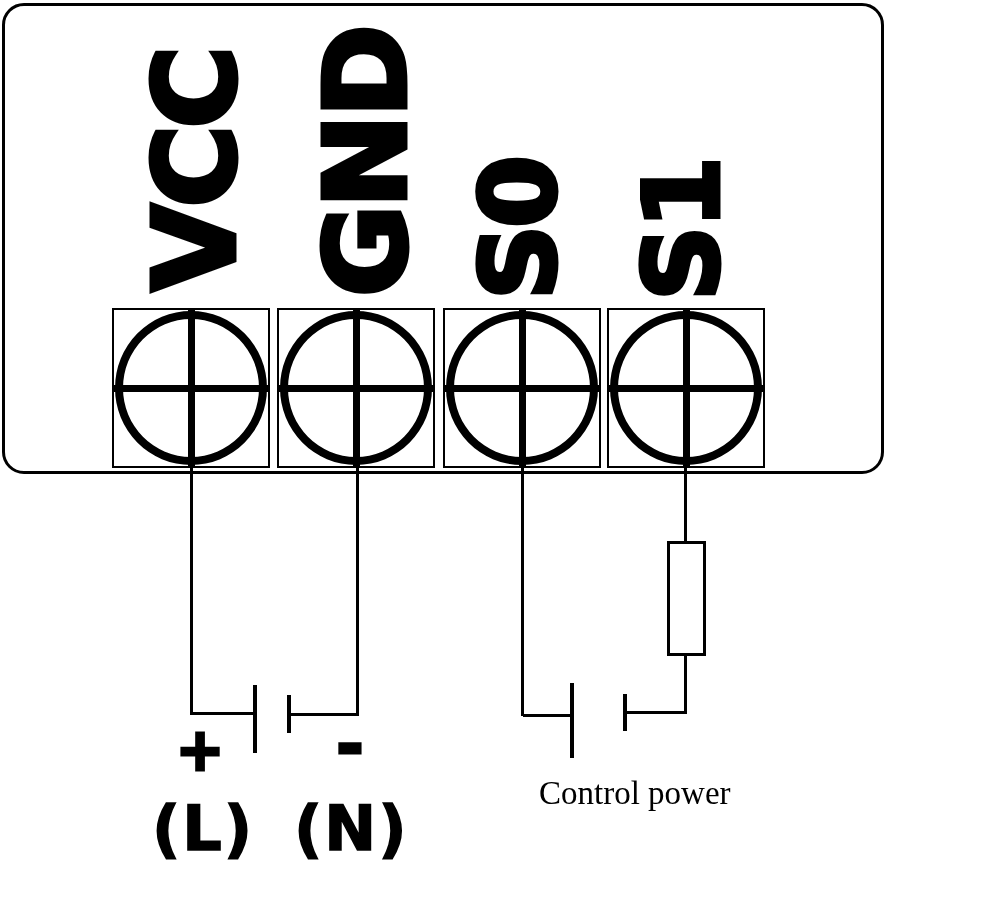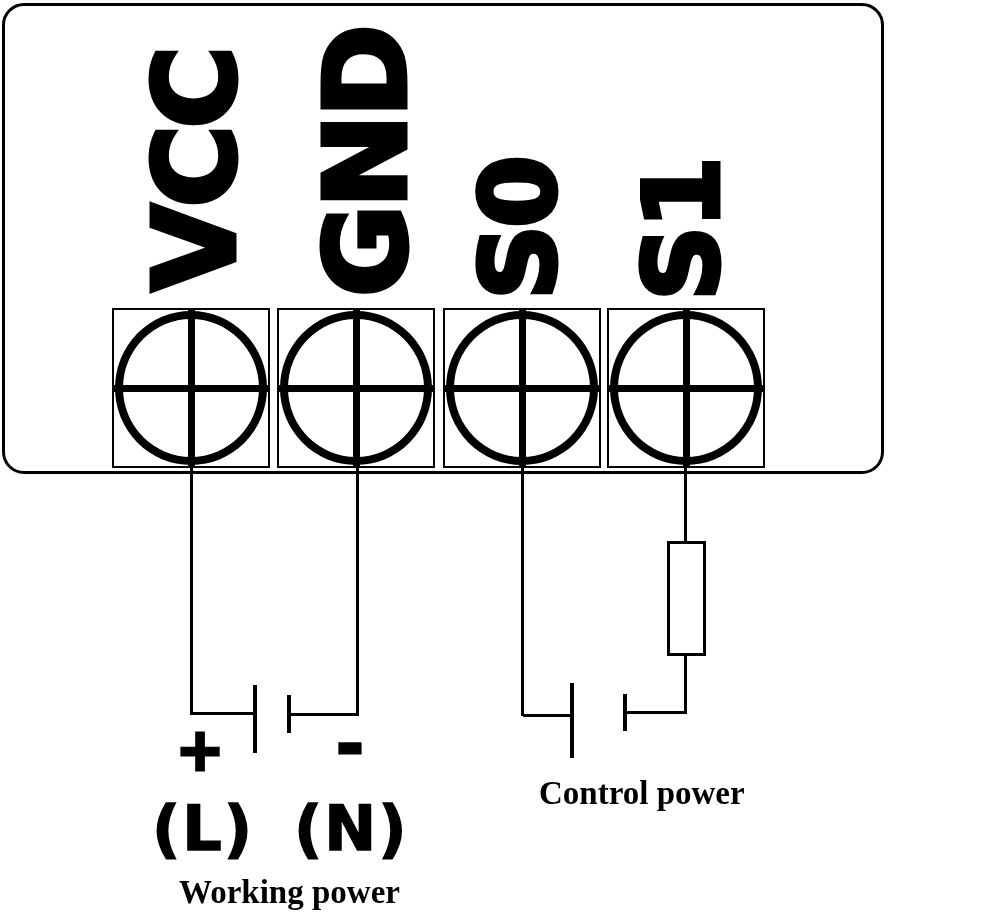--- a/index.html
+++ b/index.html
@@ -63,21 +63,21 @@
   }
   .plus-sign > span  { font-size:58px; }
   .minus-sign > span { font-size:66px; }
   .ln-label {
     position:absolute; font-size:62px; font-weight:bold; line-height:1;
     letter-spacing:2px; -webkit-text-stroke:1.5px var(--ink);
     white-space:nowrap;
   }
   .caption {
     position:absolute; font-family:"Liberation Serif","DejaVu Serif",serif;
-    font-size:33px; line-height:1; white-space:nowrap;font-weight:bold;
+    font-size:33px; line-height:1; white-space:nowrap;
   }
   .load-label {
     position:absolute; left:744px; top:566px;
     font-size:40px; letter-spacing:6px; line-height:1;
     -webkit-text-stroke:1px var(--ink); white-space:nowrap;
   }
 </style>
 </head>
 <body>
 
@@ -145,16 +145,15 @@
 
   <div class="sign plus-sign" style="left:200px; top:750px;">
     <span>+</span>
   </div>
   <div class="sign minus-sign" style="left:350px; top:745px;">
     <span>-</span>
   </div>
 
   <div class="ln-label" style="left:152px; top:798px;">(L)</div>
   <div class="ln-label" style="left:294px; top:798px;">(N)</div>
-  <div class="caption" style="left:179px; top:876px;">Working power</div>
   <div class="caption" style="left:539px; top:777px;">Control power</div>
 
 </div>
 
 </body></html>

